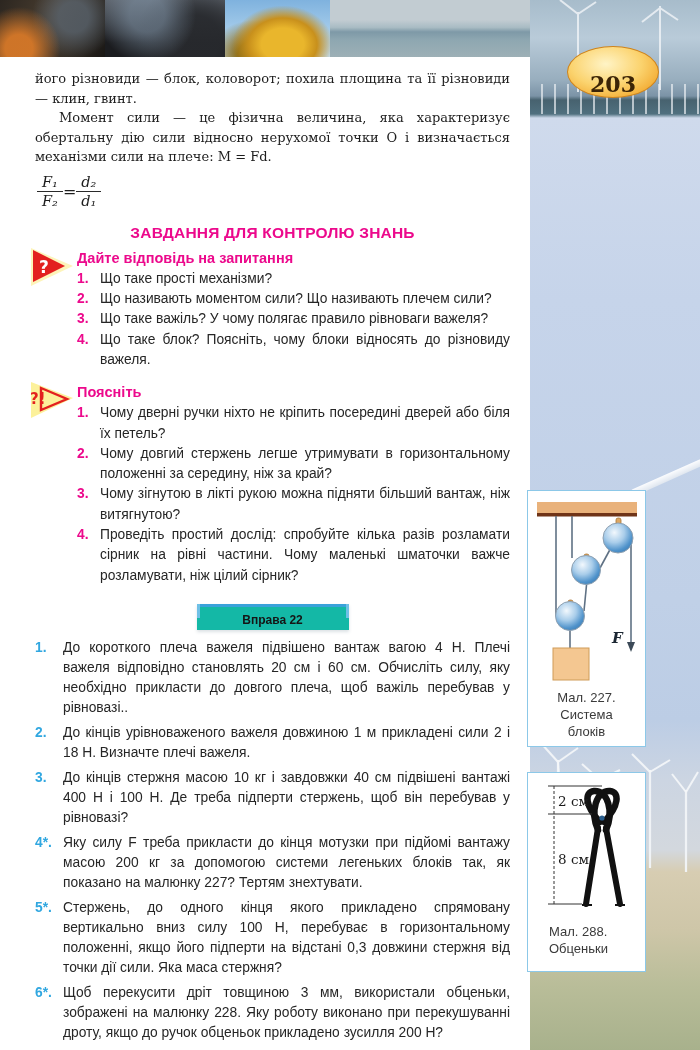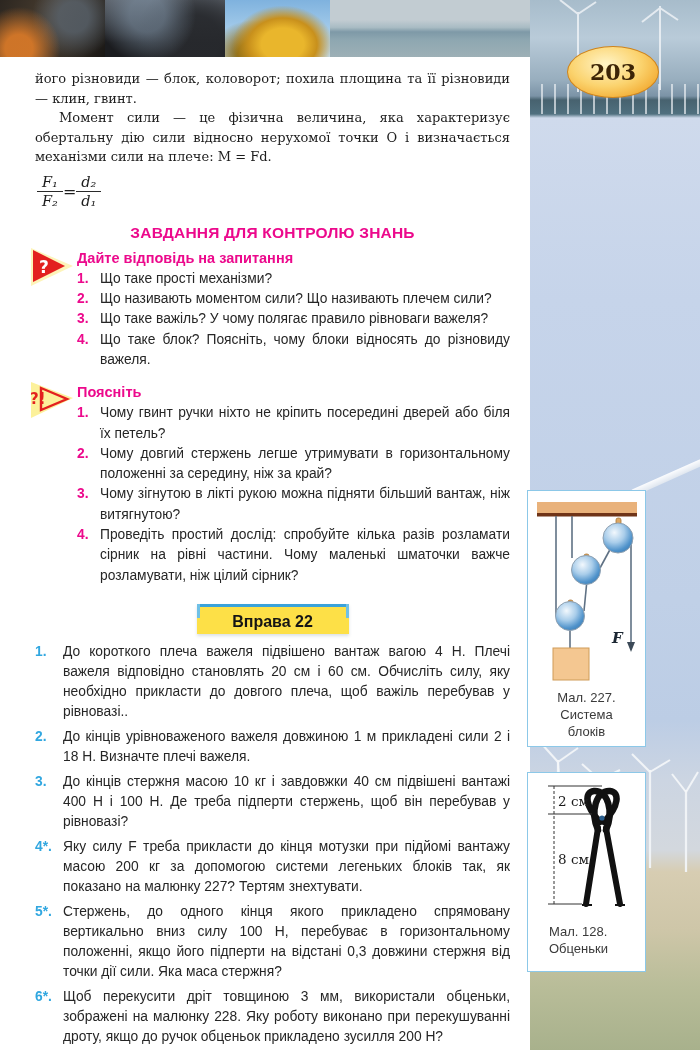--- a/index.html
+++ b/index.html
@@ -35,21 +35,21 @@
   .strip .poles { position:absolute; left:0; top:84px; width:170px; height:30px;
       background:repeating-linear-gradient(90deg, rgba(233,238,243,0) 0 11px, rgba(236,240,244,.85) 11px 13px);
       opacity:.8; }
   .strip .blade { position:absolute; left:96px; top:468px; width:110px; height:7px;
       background:linear-gradient(#fbfcfe,#dfe6ef); transform:rotate(-24deg); border-radius:4px; }
   .strip svg { position:absolute; left:0; top:0; }
 
   
   .pagenum { position:absolute; left:567px; top:46px; width:92px; height:52px; border-radius:50%;
       background:radial-gradient(ellipse at 42% 34%, #fff4c6, #fbd36e 48%, #f2a92f 82%, #df8e1b);
-      border:1px solid #cf841c; display:flex; align-items:center; justify-content:center;
+      border:1px solid #cf841c; display:flex; align-items:flex-end; justify-content:center;
       font-family:"DejaVu Serif",serif; font-weight:bold; font-size:22px; color:#3c2406; }
 
   
   .content { position:absolute; left:0; top:57px; width:530px; padding:12px 20px 0 35px; background:#fff; }
   .serif { font-family:"DejaVu Serif",serif; font-size:13px; line-height:1.5; color:#1d1d1d; text-align:justify; }
   .indent { text-indent:24px; }
   .it { }
 
   .formula-row { display:flex; align-items:center; margin:7px 0 4px 2px;
       font-family:"DejaVu Serif",serif; color:#1d1d1d; }
@@ -63,22 +63,22 @@
       letter-spacing:.2px; margin:14px 0 8px; }
 
   .qa-block { position:relative; padding-left:42px; margin-top:6px; }
   .qa-head { color:#ec098c; font-weight:bold; font-size:14.5px; margin-bottom:3px; }
   .qi { display:flex; font-size:13.8px; line-height:1.47; color:#262626; }
   .qi .n { color:#ec098c; font-weight:bold; width:23px; flex:none; }
   .qi .t { flex:1; text-align:justify; }
   .flagicon { position:absolute; left:-8px; top:-4px; }
 
   .exbtn { position:relative; width:152px; margin:18px auto 8px; text-align:center;
-      font-weight:bold; font-size:16px; color:#151515; padding:6px 0 3px;
-      border-top:3px solid #3aa2da; box-shadow:0 2px 3px rgba(60,90,110,.18); background:#fde047; }
+      font-weight:bold; font-size:12px; color:#151515; padding:6px 0 3px;
+      border-top:3px solid #3aa2da; box-shadow:0 2px 3px rgba(60,90,110,.18); background:#14b8a6; }
   .exbtn::before, .exbtn::after { content:""; position:absolute; top:-3px; width:3px; height:14px; background:#6fc0e6; }
   .exbtn::before { left:0; } .exbtn::after { right:0; }
 
   .ex { display:flex; font-size:13.8px; line-height:1.45; color:#262626; margin-top:5px; }
   .ex .n { color:#31a7e0; font-weight:bold; width:28px; flex:none; }
   .ex .t { flex:1; text-align:justify; }
 
   
   .figbox { position:absolute; background:#fff; border:1.5px solid #8cc8e8; text-align:center; }
   .fig227 { left:527px; top:490px; width:119px; height:257px; padding:5px 4px; }
@@ -187,21 +187,21 @@
     <span class="flagicon">
       <svg width="48" height="40">
         <polygon points="4,2 46,18 4,38" fill="#fcf096" opacity="0.95"></polygon>
         <polygon points="14,8 40,19 14,30" fill="none" stroke="#e3201f" stroke-width="2.4"></polygon>
         <text x="3" y="24" font-size="15" font-weight="bold" fill="#e3201f" font-family="DejaVu Sans, sans-serif">?!</text>
       </svg>
     </span>
     <div class="qa-head">Поясніть</div>
     <div class="qi">
         <span class="n">1.</span>
-        <span class="t">Чому гвинт ручки ніхто не кріпить посередині дверей або біля їх петель?</span>
+        <span class="t">Чому дверні ручки ніхто не кріпить посередині дверей або біля їх петель?</span>
       </div>
     <div class="qi">
         <span class="n">2.</span>
         <span class="t">Чому довгий стержень легше утримувати в горизонтальному положенні за середину, ніж за край?</span>
       </div>
     <div class="qi">
         <span class="n">3.</span>
         <span class="t">Чому зігнутою в лікті рукою можна підняти більший вантаж, ніж витягнутою?</span>
       </div>
     <div class="qi">
@@ -294,15 +294,15 @@
     <circle cx="62" cy="40" r="2.6" fill="#2a5f8f"></circle>
     <g stroke="#333" stroke-width="1" fill="none">
       <line x1="14" y1="8" x2="14" y2="126" stroke-dasharray="3,2"></line>
       <line x1="8" y1="8" x2="62" y2="8"></line>
       <line x1="8" y1="36" x2="52" y2="36"></line>
       <line x1="8" y1="126" x2="42" y2="126"></line>
     </g>
     <text x="18" y="28" font-family="DejaVu Serif, serif" font-size="13.5" fill="#1a1a1a">2 см</text>
     <text x="18" y="86" font-family="DejaVu Serif, serif" font-size="13.5" fill="#1a1a1a">8 см</text>
   </svg>
-  <div class="figcap">Мал. 128.
+  <div class="figcap">Мал. 288.
 Обценьки</div>
 </div>
 
 </body></html>

